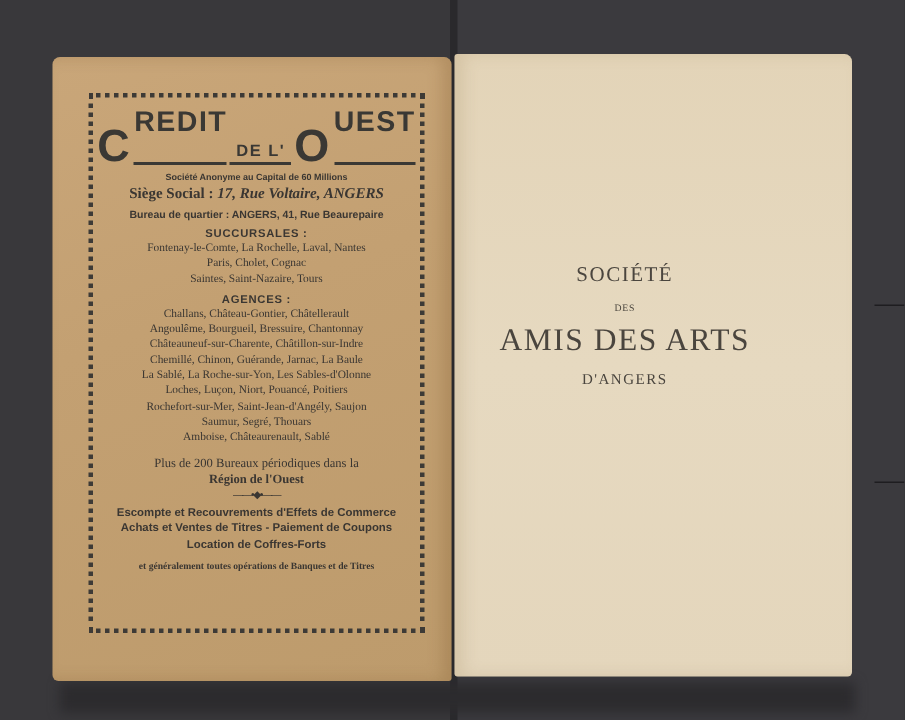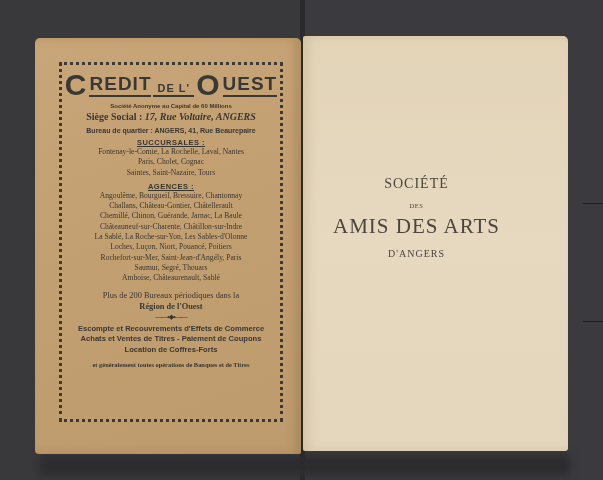--- a/index.html
+++ b/index.html
@@ -30,27 +30,27 @@
     position:absolute; left:24px; top:24px; width:218px; height:354px;
     border:3px dotted #3d3a36;
   }
   .ad { position:absolute; left:0; top:0; width:218px; text-align:center; color:#3a3632; }
   .ad-title {
     margin-top:8px; font-weight:bold; font-size:19px; letter-spacing:1px;
     font-family:"Liberation Sans", sans-serif; color:#3a3834;
     display:flex; justify-content:center; align-items:flex-end; gap:2px;
   }
   .ad-title .big { font-size:30px; line-height:24px; }
-  .ad-title .rest { border-bottom:2px solid #3a3834; line-height:18px; padding-bottom:2px; }
+  .ad-title .rest { border-bottom:2px solid #3a3834; line-height:18px; padding-bottom:17px; }
   .ad-title .small { font-size:11px; border-bottom:2px solid #3a3834; line-height:14px; padding:0 4px; align-self:flex-end; margin-bottom:0; }
   .l-tiny { font-size:6px; margin-top:6px; font-weight:bold; }
   .l-siege { font-size:10px; font-weight:bold; margin-top:2px;font-family:Liberation Serif, serif; }
   .l-siege i { font-style:italic; }
   .l-bureau { font-size:7px; margin-top:5px; font-weight:bold; }
-  .l-head { font-size:7.5px; margin-top:4px; letter-spacing:0.5px; font-weight:bold;text-decoration:underline; }
+  .l-head { font-size:7.5px; margin-top:4px; letter-spacing:0.5px; font-weight:bold; }
   .l-serif { font-family:"Liberation Serif", serif; font-size:7.6px; line-height:10.3px; }
   .l-plus { font-family:"Liberation Serif", serif; font-size:8.4px; margin-top:6px; line-height:11px; }
   .l-region { font-weight:bold; }
   .ornament { font-size:7px; margin:1px 0 3px; letter-spacing:-1px; }
   .l-services { font-size:7.6px; font-weight:bold; line-height:10.5px; font-family:"Liberation Sans", sans-serif; }
   .l-general { font-size:6.4px; font-weight:bold; margin-top:6px; font-family:"Liberation Serif", serif; }
 
   .title-block { position:absolute; left:0; top:140px; width:227px; text-align:center;
     font-family:"Liberation Serif", serif; color:#4a453e; }
   .t-societe { font-size:14px; letter-spacing:1px; }
@@ -87,27 +87,27 @@
       </div>
       <div class="l-bureau">Bureau de quartier : ANGERS, 41, Rue Beaurepaire</div>
       <div class="l-head">SUCCURSALES :</div>
       <div class="l-serif">
         <div>Fontenay-le-Comte, La Rochelle, Laval, Nantes</div>
         <div>Paris, Cholet, Cognac</div>
         <div>Saintes, Saint-Nazaire, Tours</div>
       </div>
       <div class="l-head">AGENCES :</div>
       <div class="l-serif">
+        <div>Challans, Château-Gontier, Châtellerault</div>
         <div>Angoulême, Bourgueil, Bressuire, Chantonnay</div>
-        <div>Challans, Château-Gontier, Châtellerault</div>
+        <div>Châteauneuf-sur-Charente, Châtillon-sur-Indre</div>
         <div>Chemillé, Chinon, Guérande, Jarnac, La Baule</div>
-        <div>Châteauneuf-sur-Charente, Châtillon-sur-Indre</div>
         <div>La Sablé, La Roche-sur-Yon, Les Sables-d'Olonne</div>
         <div>Loches, Luçon, Niort, Pouancé, Poitiers</div>
-        <div>Rochefort-sur-Mer, Saint-Jean-d'Angély, Paris</div>
+        <div>Rochefort-sur-Mer, Saint-Jean-d'Angély, Saujon</div>
         <div>Saumur, Segré, Thouars</div>
         <div>Amboise, Châteaurenault, Sablé</div>
       </div>
       <div class="l-plus">
         <div>Plus de 200 Bureaux périodiques dans la</div>
         <div class="l-region">Région de l'Ouest</div>
       </div>
       <div class="ornament">——•◆•——</div>
       <div class="l-services">
         <div>Escompte et Recouvrements d'Effets de Commerce</div>

